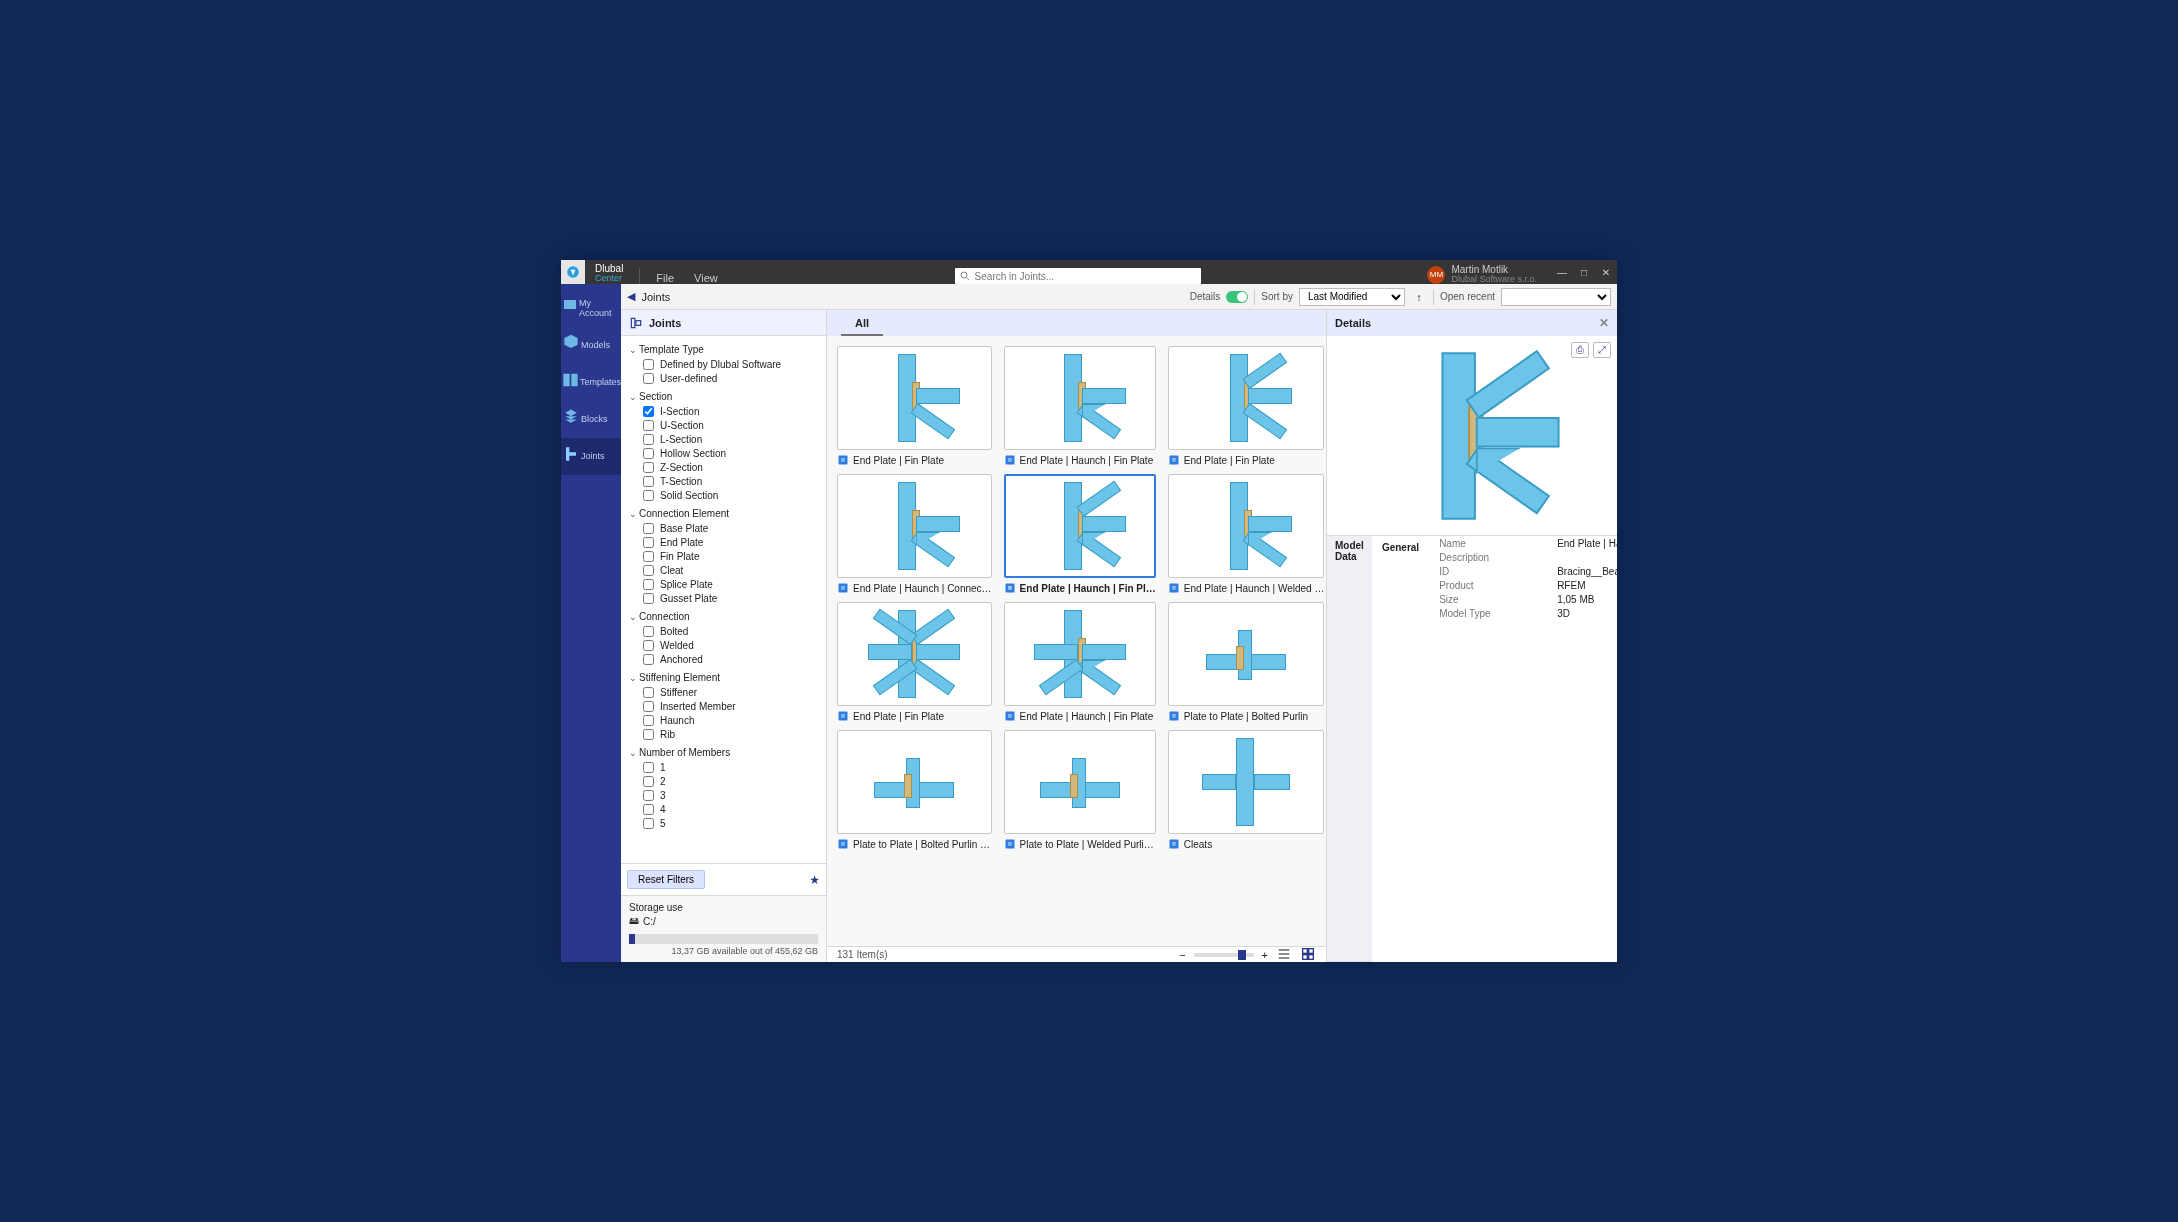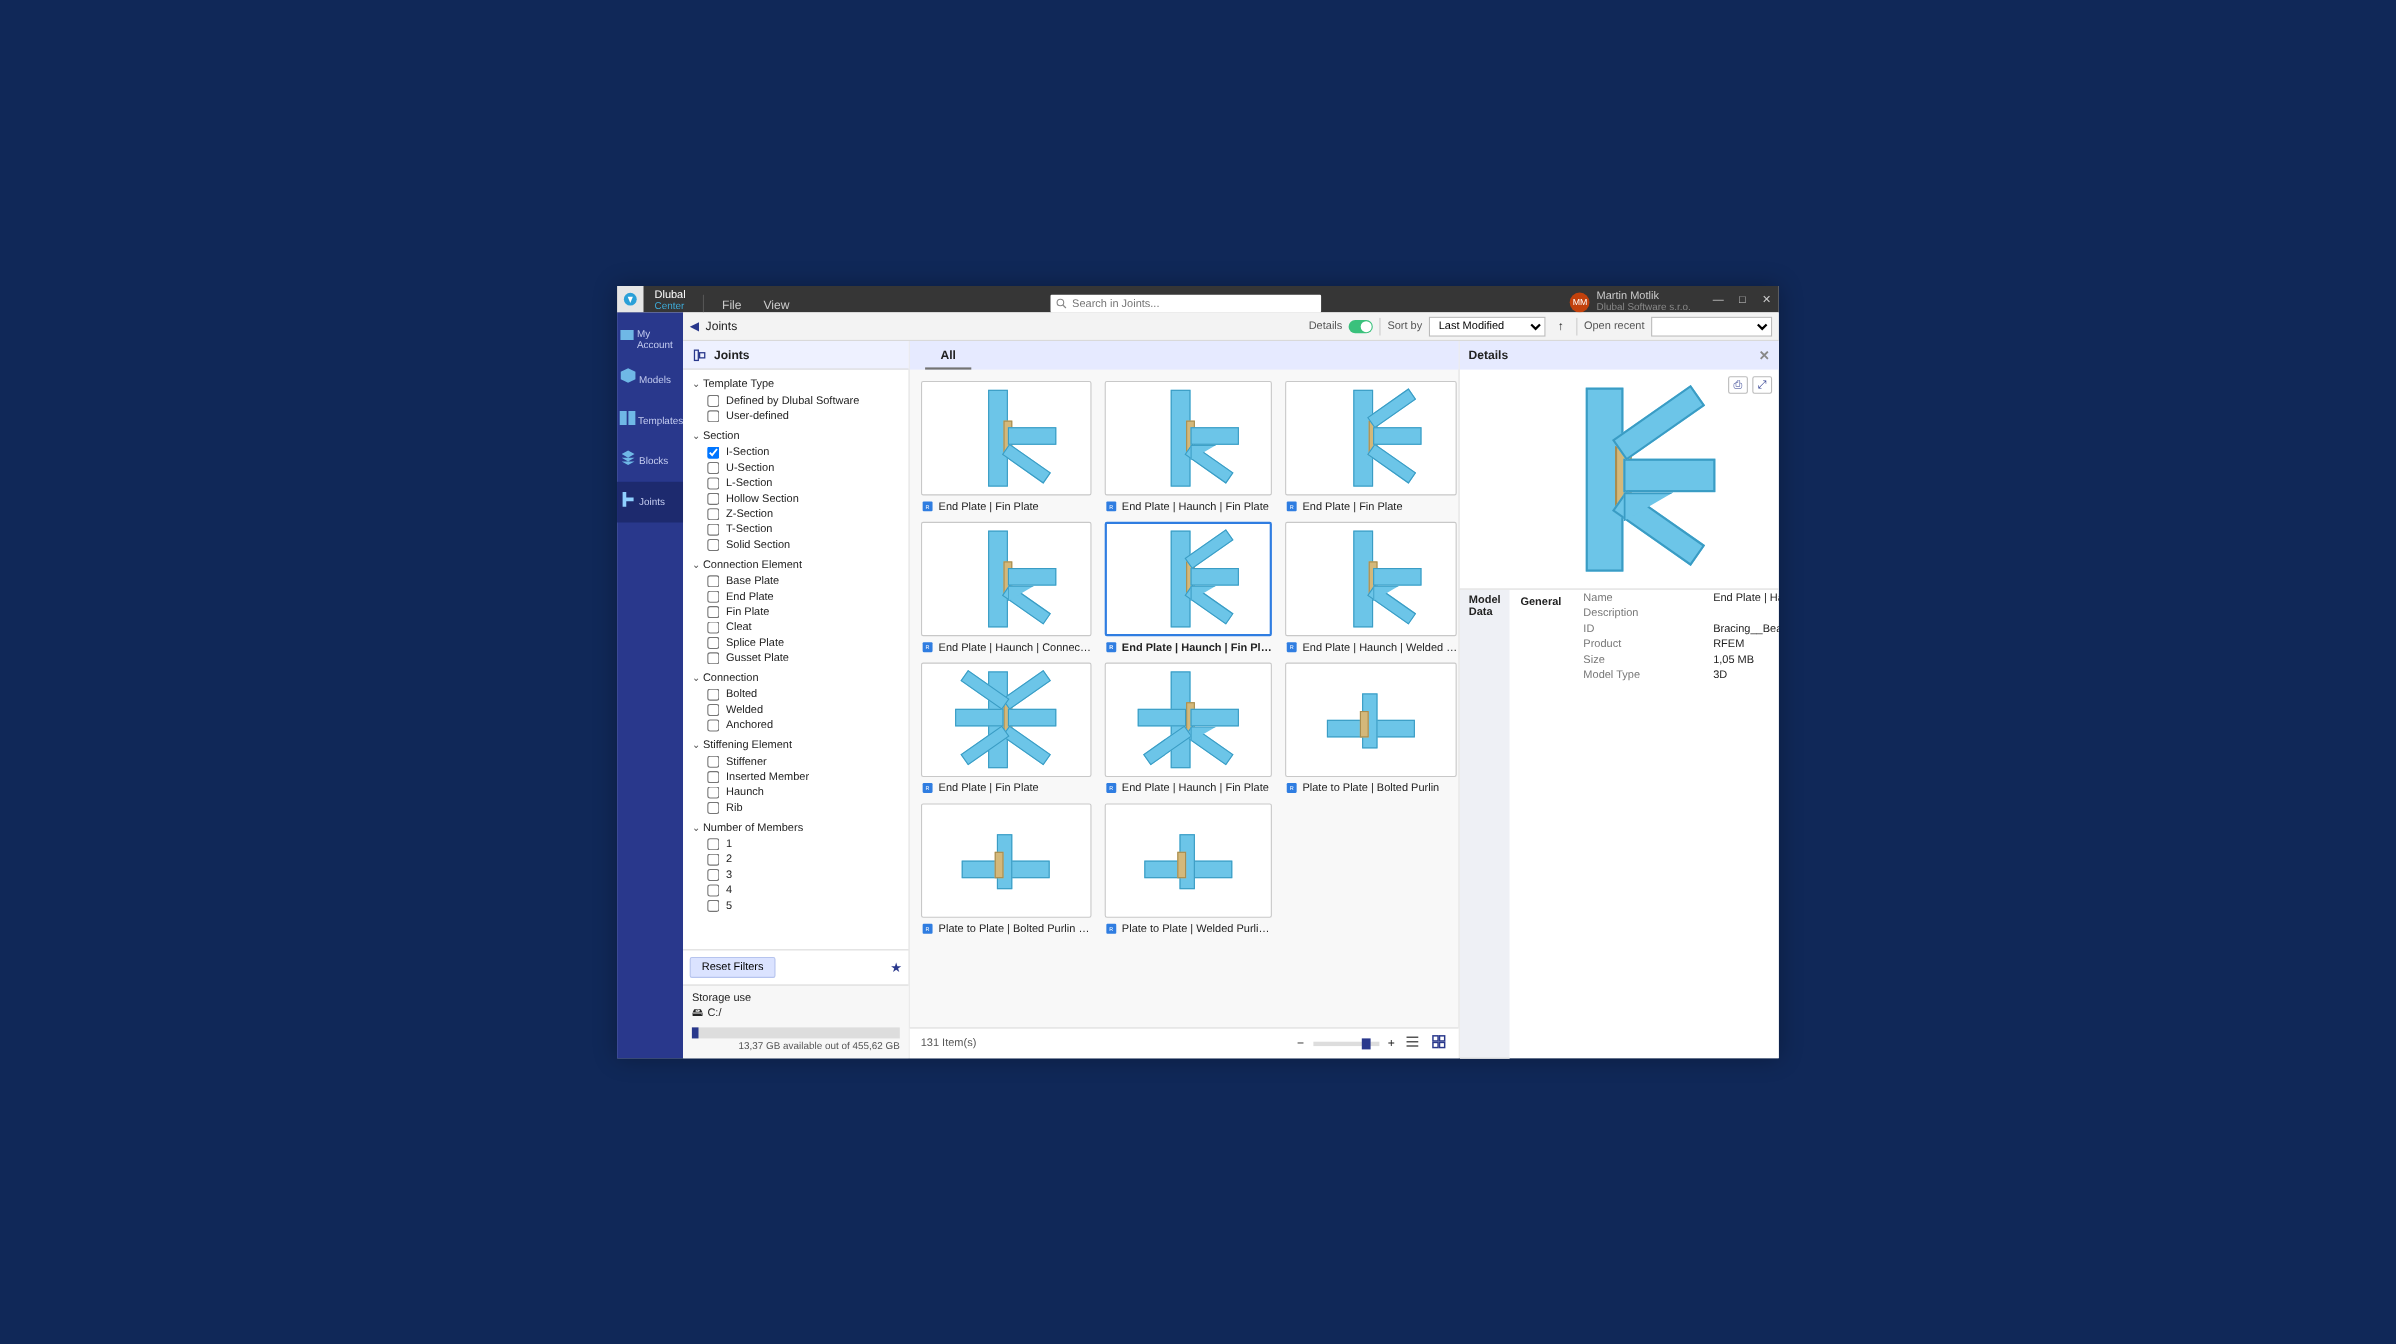--- a/index.html
+++ b/index.html
@@ -79,21 +79,21 @@
 .gallery .tabs .tab{padding:4px 14px 5px;font-size:11px;border-bottom:2px solid #737373;font-weight:600;cursor:pointer;}
 .gallery .grid{flex:1;overflow-y:auto;padding:10px 10px 0 10px;display:grid;grid-template-columns:repeat(3,1fr);gap:8px 12px;align-content:start;}
 .gallery .grid::-webkit-scrollbar{width:10px;}
 .gallery .grid::-webkit-scrollbar-thumb{background:#bbb;}
 .card{display:flex;flex-direction:column;cursor:pointer;}
 .card .thumb{height:104px;border:1px solid #c8c8c8;background:#fff;border-radius:2px;display:flex;align-items:center;justify-content:center;overflow:hidden;}
 .card.selected .thumb{border:2px solid #2f7de1;}
 .card .cap{display:flex;align-items:center;gap:4px;margin-top:4px;font-size:10px;white-space:nowrap;overflow:hidden;text-overflow:ellipsis;}
 .card.selected .cap{font-weight:700;}
 .card .cap svg{width:12px;height:12px;flex-shrink:0;}
-.gallery .footer{height:28px;border-top:1px solid #d9d9d9;background:#fff;display:flex;align-items:center;padding:0 10px;gap:8px;}
+.gallery .footer{height:16px;border-top:1px solid #d9d9d9;background:#fff;display:flex;align-items:center;padding:0 10px;gap:8px;}
 .gallery .footer .count{font-size:10px;color:#555;}
 .gallery .footer .spacer{flex:1;}
 .gallery .footer .slider{width:60px;height:4px;background:#ddd;position:relative;}
 .gallery .footer .slider .knob{position:absolute;right:8px;top:-3px;width:8px;height:10px;background:#29388c;}
 .gallery .footer svg{width:16px;height:16px;stroke:#555;cursor:pointer;}
 .gallery .footer .viewbtn.active svg{stroke:#29388c;}
 
 
 .details{width:290px;display:flex;flex-direction:column;background:#fff;}
 .details .dhead{height:26px;background:#e6eaff;display:flex;align-items:center;padding:0 8px;font-size:11px;font-weight:600;}
@@ -581,20 +581,36 @@
                   </div>
                 </div>
                 <div class="cap">
                   <svg viewBox="0 0 24 24">
                     <rect x="3" y="3" width="18" height="18" rx="2" fill="#2f7de1"></rect>
                     <text x="12" y="16" text-anchor="middle" fill="#fff" font-size="10">R</text>
                   </svg>
                   <span>Plate to Plate | Welded Purli…</span>
                 </div>
               </div>
+              <div class="card">
+                <div class="thumb">
+                  <div class="joint">
+                    <div class="col" style="left:38px;"></div>
+                    <div class="beam" style="left:56px;top:36px;width:36px;"></div>
+                    <div class="beam" style="left:4px;top:36px;width:34px;"></div>
+                  </div>
+                </div>
+                <div class="cap">
+                  <svg viewBox="0 0 24 24">
+                    <rect x="3" y="3" width="18" height="18" rx="2" fill="#2f7de1"></rect>
+                    <text x="12" y="16" text-anchor="middle" fill="#fff" font-size="10">R</text>
+                  </svg>
+                  <span>Cleats</span>
+                </div>
+              </div>
             </div>
           <div class="footer">
             <span class="count">131 Item(s)</span>
             <div class="spacer"></div>
             <span>−</span>
             <div class="slider">
                 <div class="knob"></div>
               </div>
             <span>+</span>
             <span class="viewbtn">

